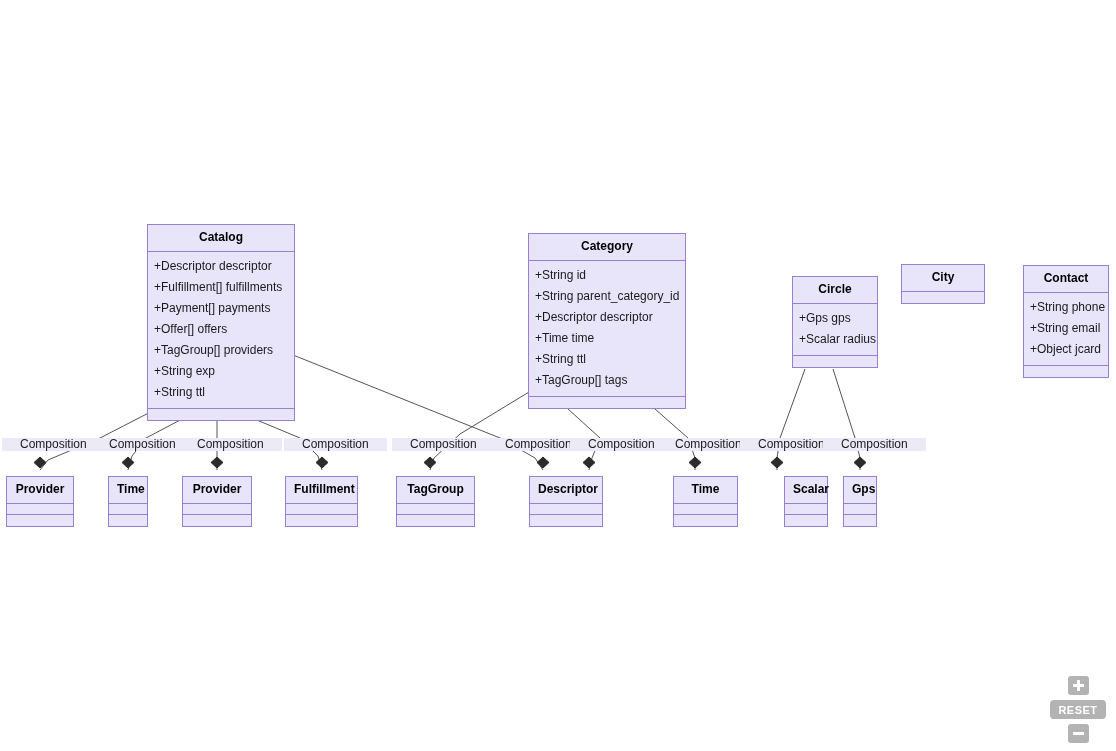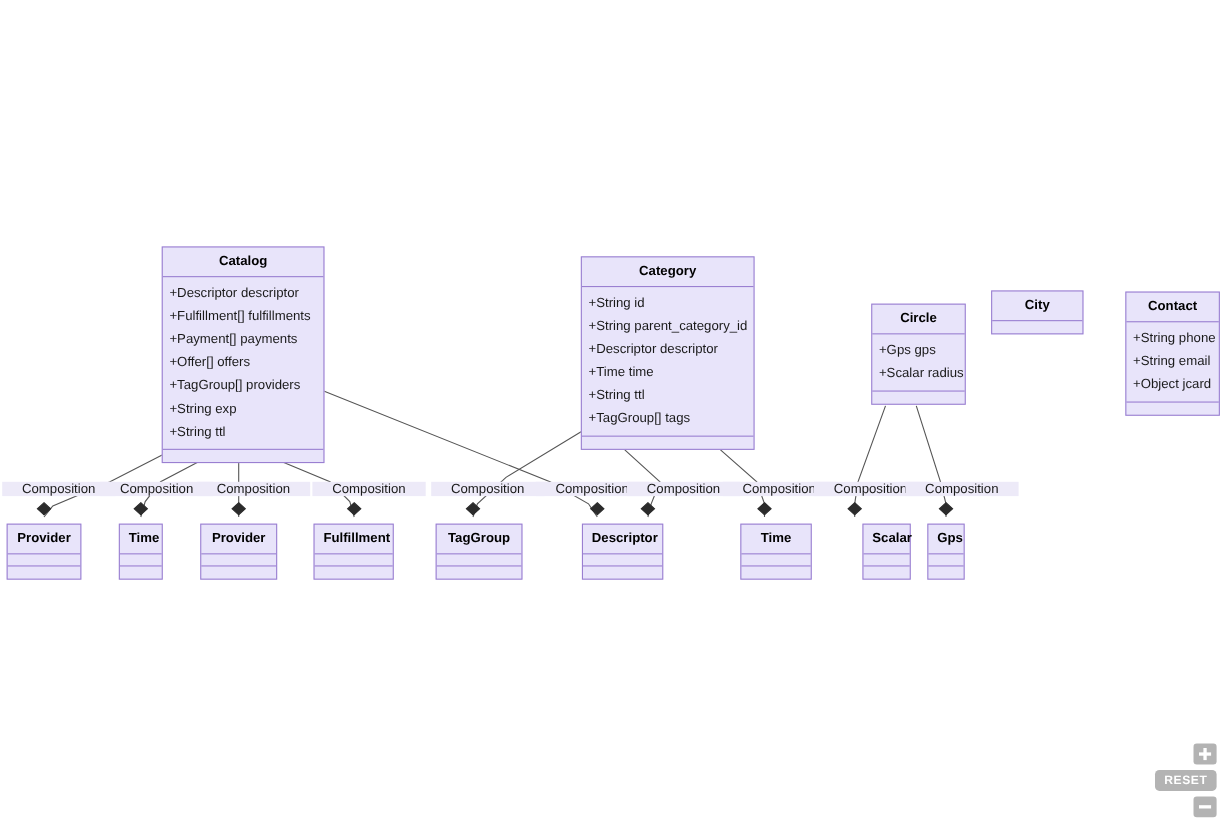--- a/index.html
+++ b/index.html
@@ -73,21 +73,21 @@
     z-index: 6;
     padding: 0 18px;
   }
   .zoom-controls {
     position: absolute;
     right: 10px;
     bottom: 8px;
     width: 56px;
     display: flex;
     flex-direction: column;
-    align-items: flex-end;
+    align-items: center;
     z-index: 20;
   }
   .zoom-btn {
     width: 21px;
     height: 19px;
     background: #b3b3b3;
     border-radius: 3px;
     display: flex;
     align-items: center;
     justify-content: center;

